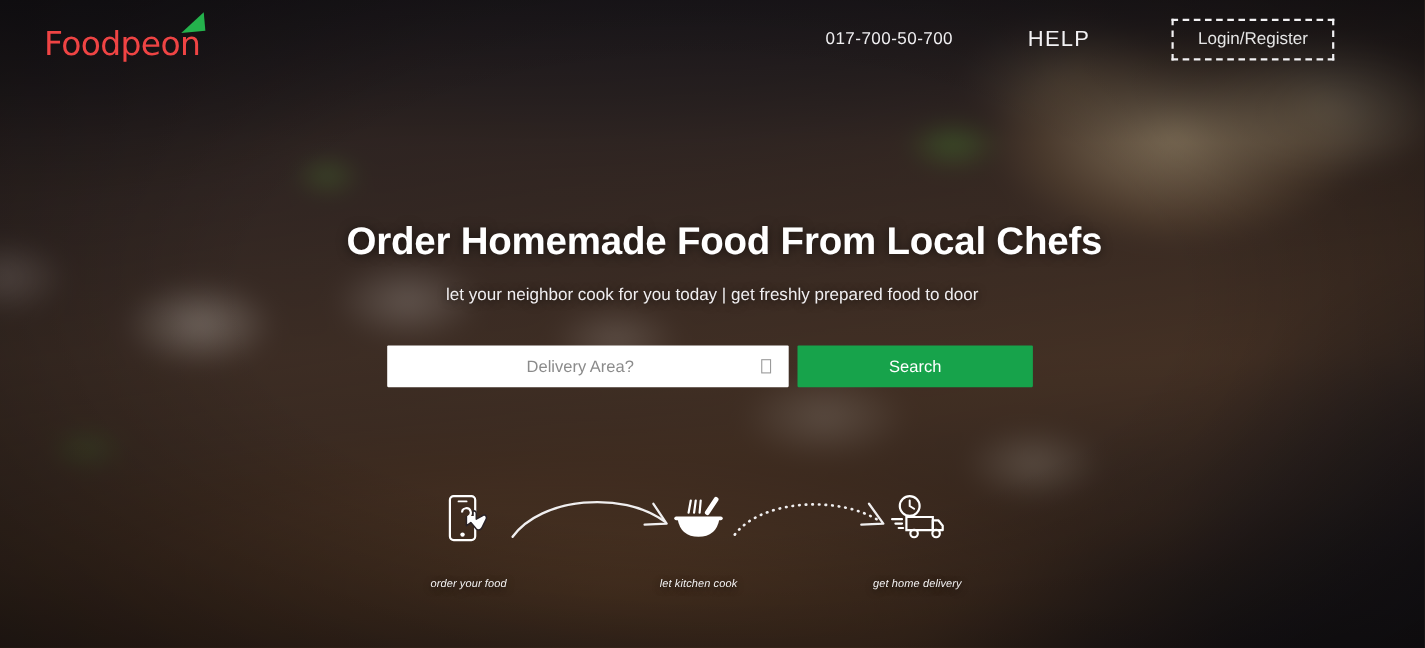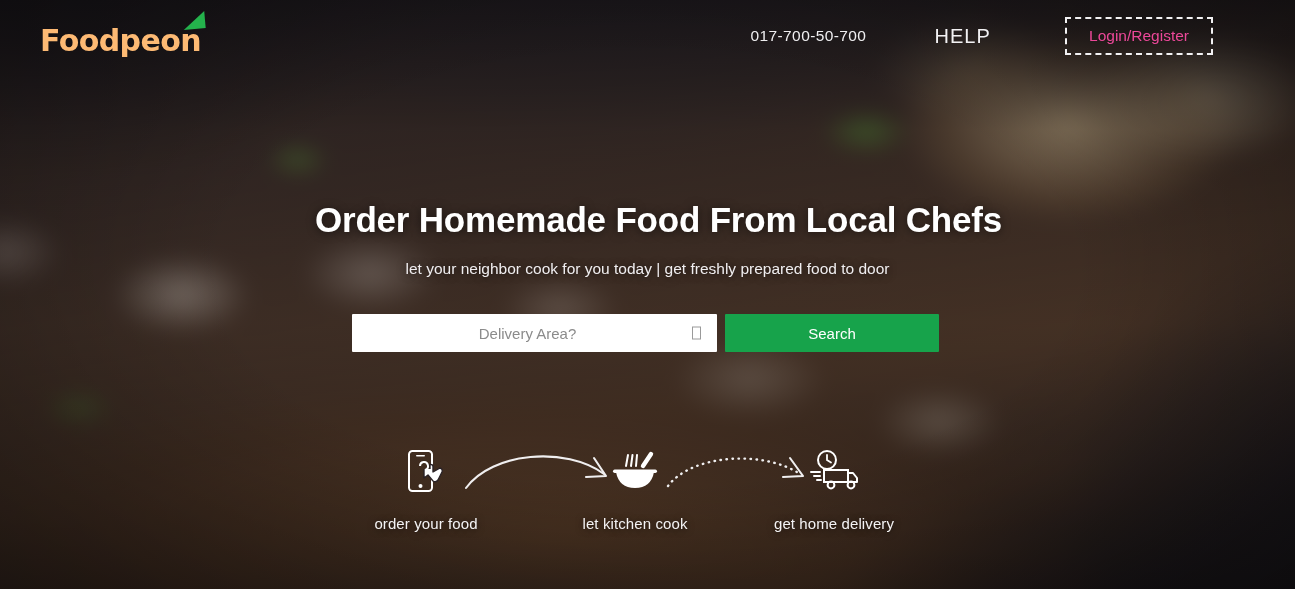--- a/index.html
+++ b/index.html
@@ -81,23 +81,23 @@
   }
   .logo {
     position: relative;
     display: flex;
     align-items: flex-end;
     height: 44px;
   }
   .logo-text {
     font-family: "DejaVu Sans", sans-serif;
     font-size: 30px;
-    font-weight: bold;
+    font-weight: normal;
     letter-spacing: -0.6px;
-    color: #fdba74;
+    color: #ef4444;
     line-height: 1;
     padding-bottom: 2px;
     margin-top: 28px;
   }
   .logo-swoosh {
     position: absolute;
     right: -4px;
     top: -2px;
     width: 0; height: 0;
     border-left: 22px solid transparent;
@@ -118,21 +118,21 @@
   }
   .nav-help {
     color: #f2f1f3;
     font-size: 20px;
     letter-spacing: 1.1px;
     margin-right: 62px;
     text-decoration: none;
   }
   .nav-login {
     border: 2px dashed #f2f1f3;
-    color: #ec4899;
+    color: #e5e5e5;
     font-size: 15.5px;
     padding: 9px 22px;
     line-height: 1;
     text-decoration: none;
     white-space: nowrap;
   }
 
   
   .hero {
     position: absolute;
@@ -235,24 +235,25 @@
     text-align: center;
     color: #f4f3f4;
   }
   .step-icon {
     height: 46px;
     display: flex;
     align-items: center;
     justify-content: center;
   }
   .step-label {
-    margin-top: 21px;
-    font-size: 15px;
+    margin-top: 32px;
+    font-size: 10px;
     letter-spacing: 0.1px;
     text-shadow: 0 1px 7px rgba(0,0,0,0.55);
+    font-style: italic;
   }
   .step-1 { left: 341px; }
   .step-2 { left: 550px; }
   .step-3 { left: 749px; }
   .arrow {
     position: absolute;
     top: 0;
   }
   .arrow-1 { left: 462px; top: -4px; }
   .arrow-2 { left: 664px; top: 2px; }

